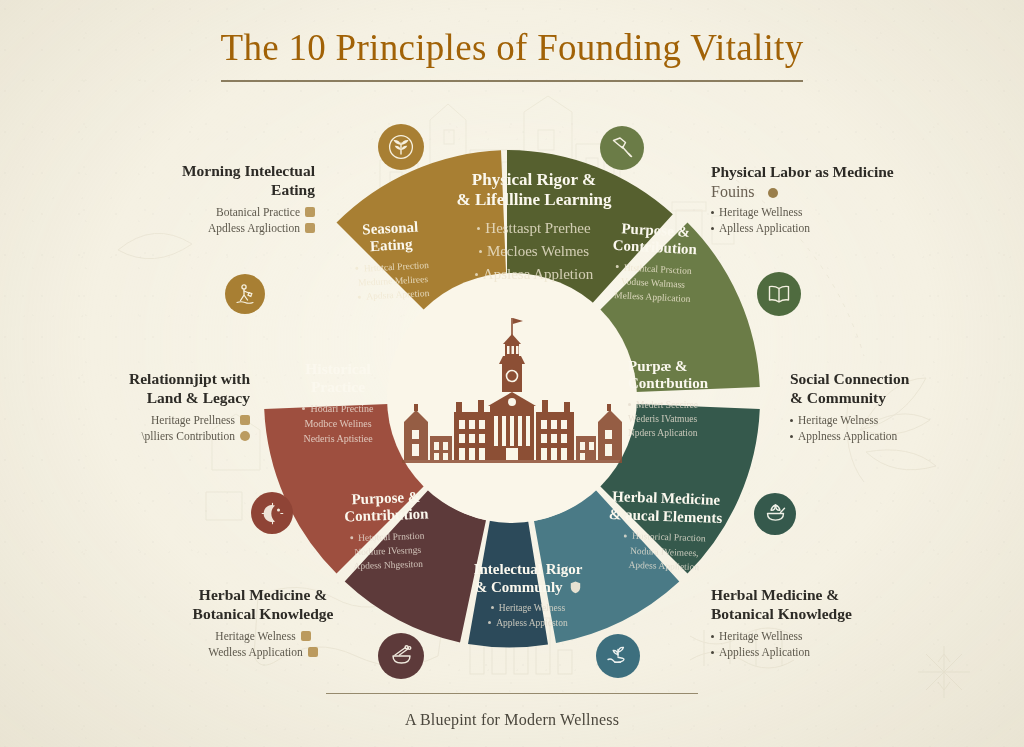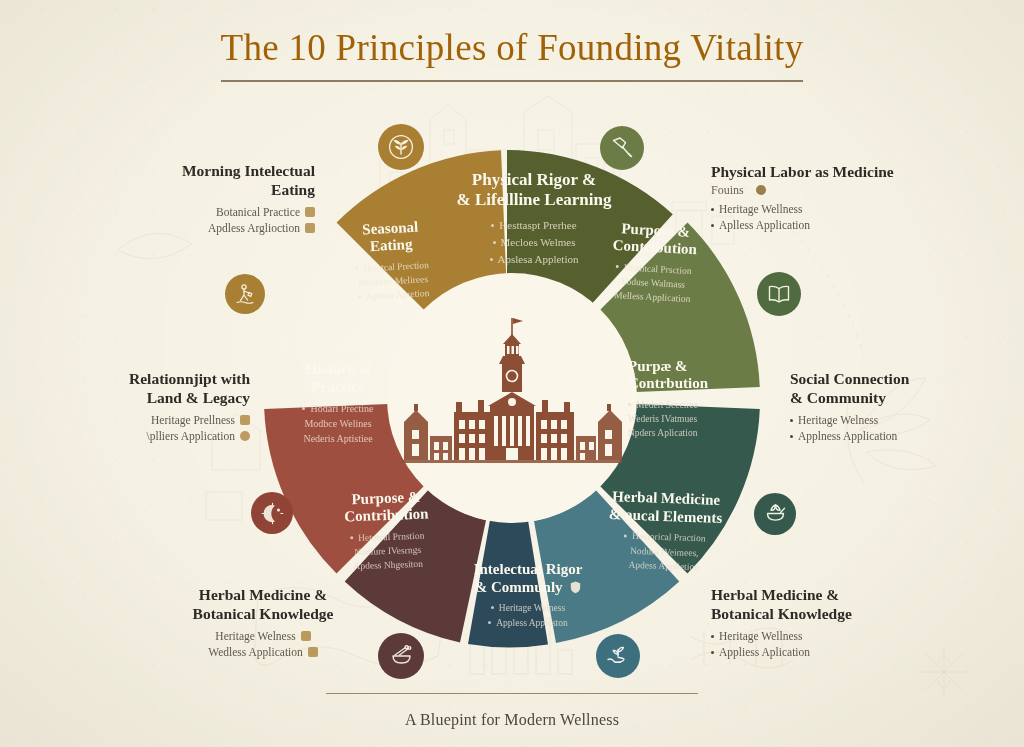--- a/index.html
+++ b/index.html
@@ -327,21 +327,21 @@
       <div><span>Medurne Melirees</span></div>
       <div><span class="ol-dot" style="background:#f0e8d2;"></span><span>Apdsra Apretion</span></div>
     </div>
   </div>
 
   <div class="wedge-label" style="position:absolute; left:174px; top:28px; width:208px; text-align:center;">
     <div style="font-size:17px; font-weight:bold; color:#fbf8ee; line-height:1.2;">
       <span>Physical Rigor &amp;</span><br>
       <span>&amp; Lifellline Learning</span>
     </div>
-    <div style="font-size:11px; color:#eee6d0; opacity:0.82; line-height:1.55; margin-top:6px;">
+    <div style="font-size:15px; color:#eee6d0; opacity:0.82; line-height:1.55; margin-top:6px;">
       <div><span class="ol-dot" style="background:#eee6d0;"></span><span>Hesttaspt Prerhee</span></div>
       <div><span class="ol-dot" style="background:#eee6d0;"></span><span>Mecloes Welmes</span></div>
       <div><span class="ol-dot" style="background:#eee6d0;"></span><span>Apslesa Appletion</span></div>
     </div>
   </div>
 
   <div class="wedge-label" style="position:absolute; left:322px; top:80px; width:152px; text-align:center; transform:rotate(3deg);">
     <div style="font-size:15px; font-weight:bold; color:#fbf8ee; line-height:1.16;">
       <span>Purpose &amp;</span><br>
       <span>Contribution</span>
@@ -515,38 +515,38 @@
   <div class="ol-sub">
     <div class="ol-row"><span>Botanical Practice</span><span class="ol-chip"></span></div>
     <div class="ol-row"><span>Apdless Arglioction</span><span class="ol-chip"></span></div>
   </div>
 </div>
 
 <div class="outer-label align-left" style="left:711px; top:163px; width:250px;">
   <div class="ol-title">
     <span>Physical Labor as Medicine</span>
   </div>
-  <div style="font-size:12px; color:#6a6052; margin-top:1px;">
+  <div style="font-size:16px; color:#6a6052; margin-top:1px;">
     <span>Fouins</span>
     <span class="ol-chip" style="background:#8a6a2f; border-radius:50%; margin-left:9px;"></span>
   </div>
   <div class="ol-sub" style="margin-top:3px;">
     <div class="ol-row"><span class="ol-dot"></span><span>Heritage Wellness</span></div>
     <div class="ol-row"><span class="ol-dot"></span><span>Aplless Application</span></div>
   </div>
 </div>
 
 <div class="outer-label align-right" style="left:25px; top:370px; width:225px;">
   <div class="ol-title">
     <span>Relationnjipt with</span><br>
     <span>Land &amp; Legacy</span>
   </div>
   <div class="ol-sub">
     <div class="ol-row"><span>Heritage Prellness</span><span class="ol-chip"></span></div>
-    <div class="ol-row"><span>\plliers Application</span><span class="ol-chip" style="border-radius:50%;"></span></div>
+    <div class="ol-row"><span>\plliers Contribution</span><span class="ol-chip" style="border-radius:50%;"></span></div>
   </div>
 </div>
 
 <div class="outer-label align-left" style="left:790px; top:370px; width:225px;">
   <div class="ol-title">
     <span>Social Connection</span><br>
     <span>&amp; Community</span>
   </div>
   <div class="ol-sub">
     <div class="ol-row"><span class="ol-dot"></span><span>Heritage Welness</span></div>

